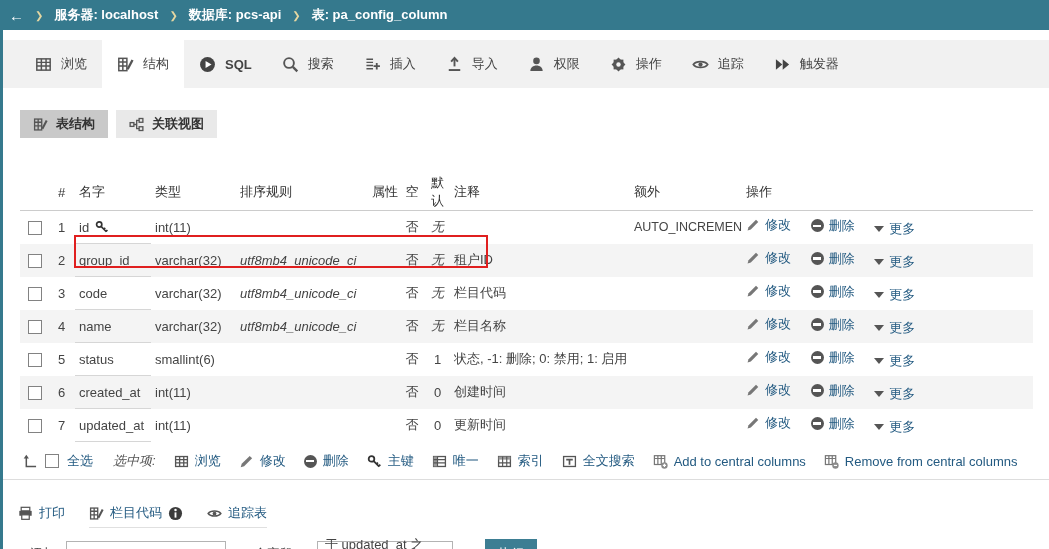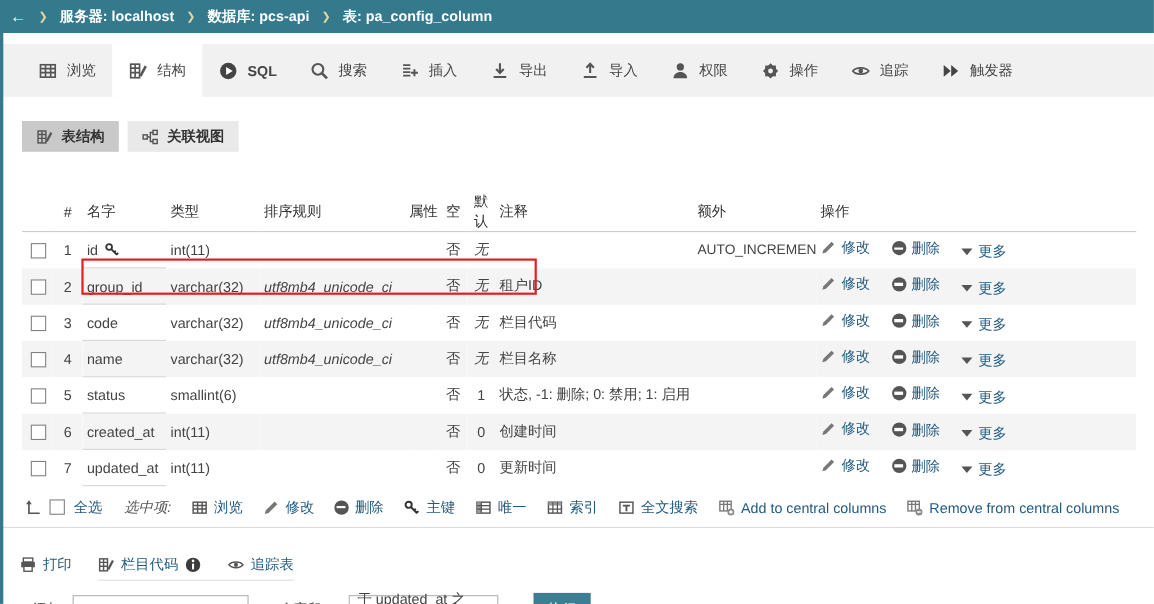--- a/index.html
+++ b/index.html
@@ -256,26 +256,20 @@
     <svg class="ic17">
         <use href="#i-search"></use>
       </svg>
     <span class="lbl">搜索</span>
   </div>
   <div class="tab">
     <svg class="ic17">
         <use href="#i-insert"></use>
       </svg>
     <span class="lbl">插入</span>
-  </div>
-  <div class="tab">
-    <svg class="ic17">
-        <use href="#i-export"></use>
-      </svg>
-    <span class="lbl">导出</span>
   </div>
   <div class="tab">
     <svg class="ic17">
         <use href="#i-import"></use>
       </svg>
     <span class="lbl">导入</span>
   </div>
   <div class="tab">
     <svg class="ic17">
         <use href="#i-user"></use>

